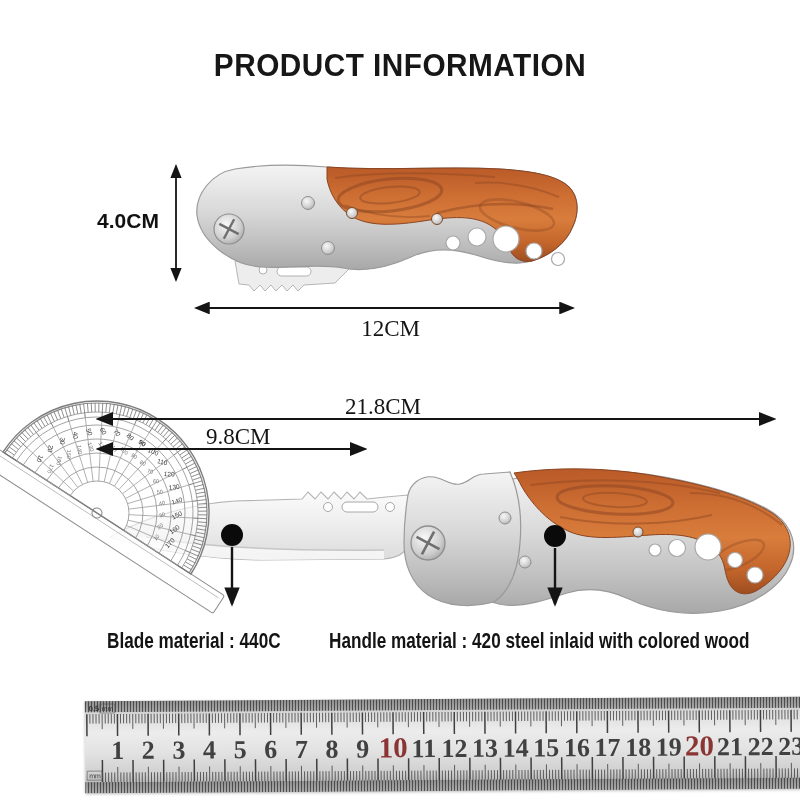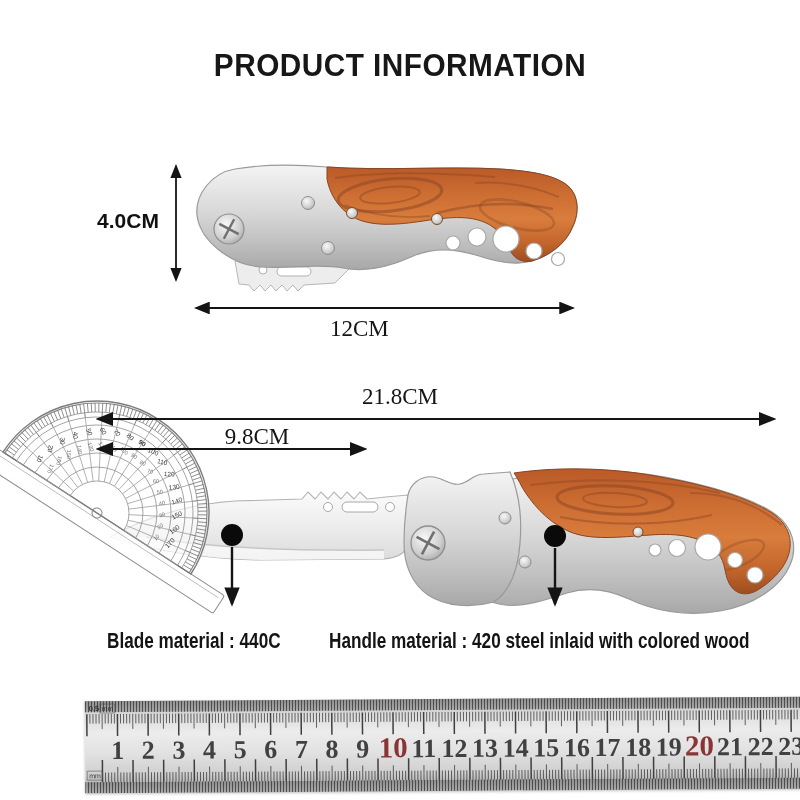--- a/index.html
+++ b/index.html
@@ -882,19 +882,19 @@
     <line x1="196" y1="308" x2="573" y2="308" stroke="#141414" stroke-width="2" marker-start="url(#ah)" marker-end="url(#ah)"></line>
     <line x1="98" y1="419" x2="774" y2="419" stroke="#141414" stroke-width="2.2" marker-start="url(#ah)" marker-end="url(#ah)"></line>
     <line x1="98" y1="449" x2="365" y2="449" stroke="#141414" stroke-width="2.2" marker-start="url(#ah)" marker-end="url(#ah)"></line>
     <circle cx="232" cy="535" r="11" fill="#0a0a0a"></circle>
     <line x1="232" y1="547" x2="232" y2="604" stroke="#141414" stroke-width="2.4" marker-end="url(#ah)"></line>
     <circle cx="555" cy="536" r="11" fill="#0a0a0a"></circle>
     <line x1="555" y1="548" x2="555" y2="604" stroke="#141414" stroke-width="2.4" marker-end="url(#ah)"></line>
   </svg>
 
   <div class="abs dim-sans" style="left:90px;top:209px;width:76px;text-align:center">4.0CM</div>
-  <div class="abs dim-serif" style="left:330px;top:316px;width:90px;text-align:left">12CM</div>
-  <div class="abs dim-serif" style="left:345px;top:384px;width:110px;text-align:center">21.8CM</div>
-  <div class="abs dim-serif" style="left:212px;top:424px;width:90px;text-align:center">9.8CM</div>
+  <div class="abs dim-serif" style="left:330px;top:316px;width:90px;text-align:right">12CM</div>
+  <div class="abs dim-serif" style="left:345px;top:394px;width:110px;">21.8CM</div>
+  <div class="abs dim-serif" style="left:206px;top:424px;width:90px;">9.8CM</div>
   <div class="abs mat-label" style="left:107px;top:628px">Blade material : 440C</div>
   <div class="abs mat-label" style="left:329px;top:628px">Handle material :  420 steel inlaid with colored wood</div>
 
 </div>
 
 </body></html>

